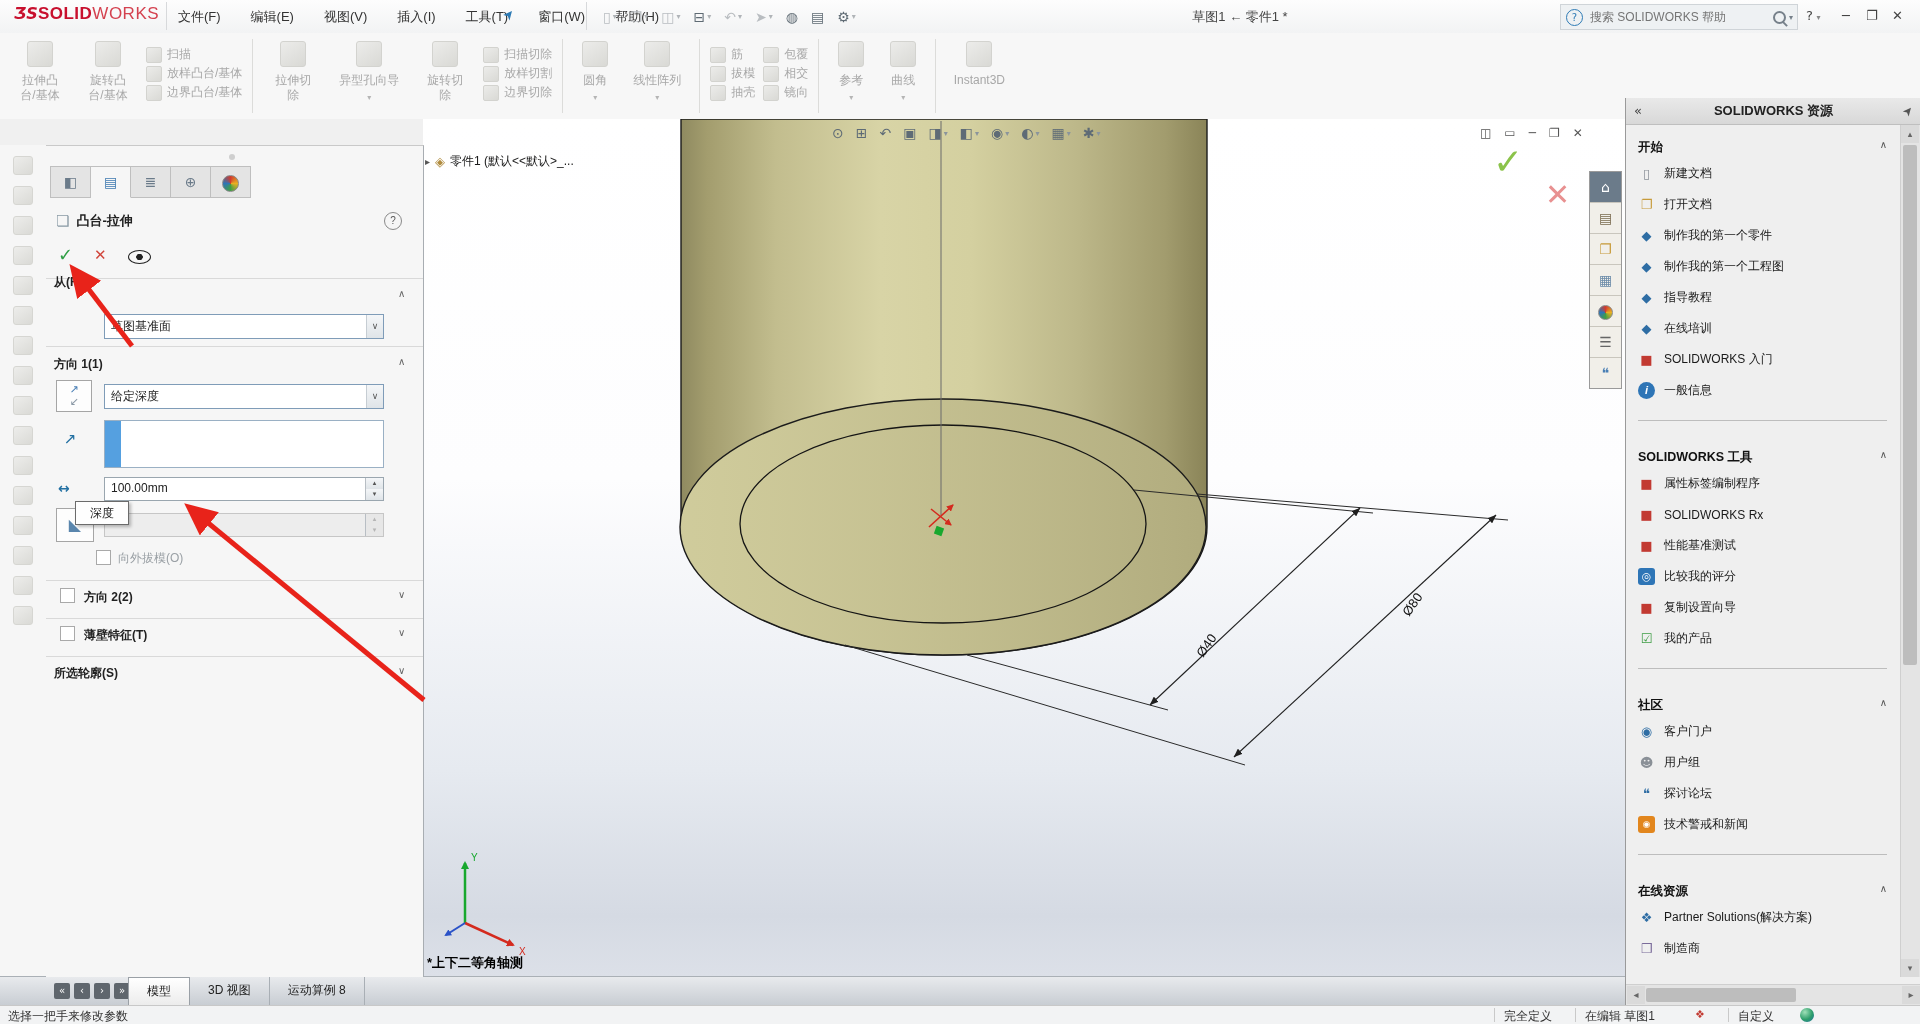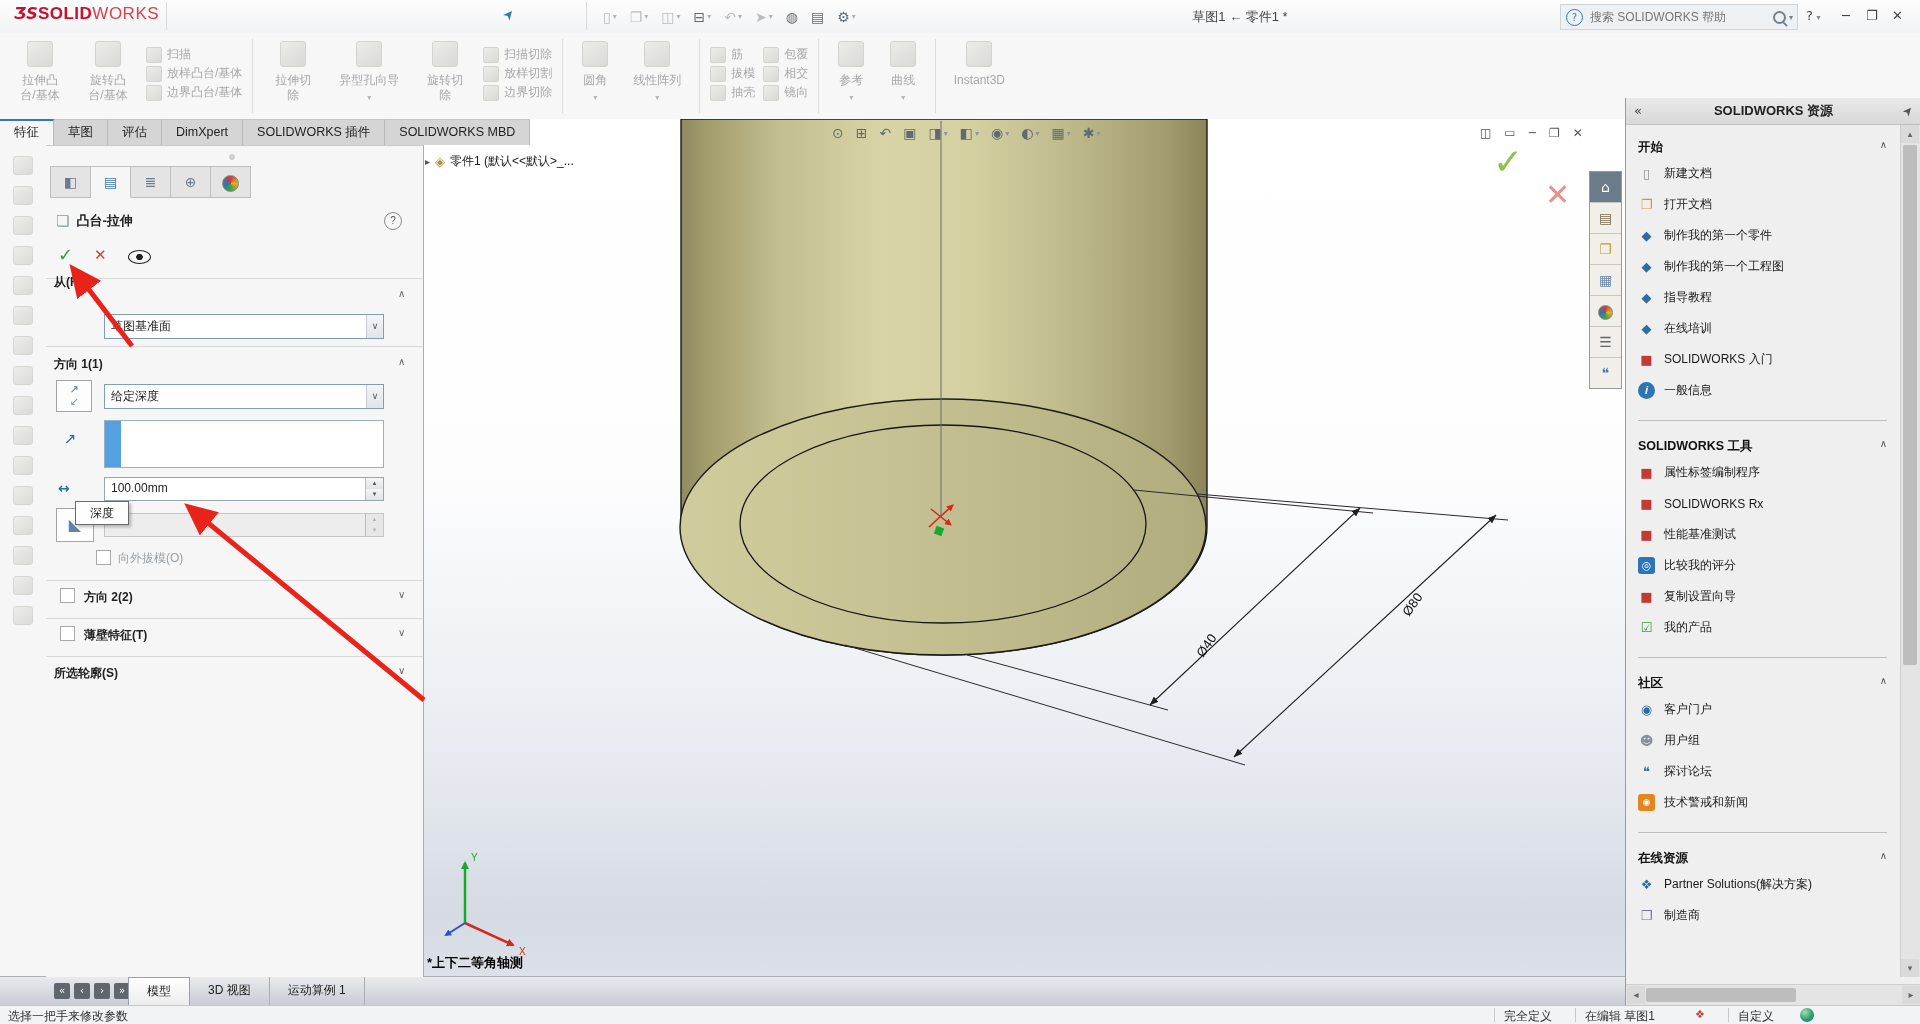--- a/index.html
+++ b/index.html
@@ -110,21 +110,21 @@
   #headsup .c{font-size:8px;color:#8a949c;}
   #wincontrols{position:absolute;left:1480px;top:121px;height:24px;display:flex;align-items:center;gap:13px;z-index:40;color:#555;font-size:12px;}
 
   
   #taskpane{position:absolute;left:1625px;top:98px;width:295px;height:907px;background:#efefef;border-left:1px solid #9a9a9a;z-index:20;}
   #tp-header{height:26px;background:linear-gradient(#e9e9e9,#d8d8d8);border-bottom:1px solid #bfbfbf;position:relative;}
   #tp-header .ttl{text-align:center;line-height:26px;font-weight:bold;font-size:13px;color:#222;}
   #tp-header .col{position:absolute;left:8px;top:0;line-height:26px;font-size:13px;color:#444;}
   #tp-header .pin{position:absolute;right:8px;top:6px;color:#555;font-size:12px;transform:rotate(-50deg);}
   #tp-body{position:absolute;left:0;top:27px;width:273px;bottom:28px;overflow:hidden;}
-  .tp-sec-h{display:flex;justify-content:space-between;margin:14px 12px 2px 12px;padding-top:17px;border-top:1px solid #bdbdbd;
+  .tp-sec-h{display:flex;justify-content:space-between;margin:14px 12px 2px 12px;padding-top:28px;border-top:1px solid #bdbdbd;
             font-weight:bold;font-size:12.5px;color:#111;}
   .tp-sec-h.first{border-top:none;padding-top:0;}
   .tp-sec-h .ch{font-size:10px;color:#555;font-weight:normal;}
   .tp-item{display:flex;align-items:center;gap:9px;padding:7px 0 7px 12px;font-size:12px;color:#1a1a1a;}
   .tpi{width:17px;height:17px;text-align:center;line-height:17px;font-size:13px;flex:0 0 17px;}
   .tpi.gray{color:#8a9097;} .tpi.amber{color:#c79b3b;} .tpi.blue{color:#2e6da4;}
   .tpi.red{color:#c23a32;} .tpi.green{color:#3f9e46;} .tpi.purple{color:#7a6b9a;}
   .tpi.info{background:#2e75b6;color:#fff;border-radius:50%;font-style:italic;font-weight:bold;font-size:11px;}
   .tpi.bluebox{background:#2e75b6;color:#fff;border-radius:3px;font-size:11px;}
   .tpi.rss{background:#e2861d;color:#fff;border-radius:3px;font-size:9px;}
@@ -160,20 +160,29 @@
 </head>
 <body>
 
 <div id="app">
 
   <div id="titlebar">
     <div class="logo">
       <span class="mark glyph">ƷS</span><span class="solid">SOLID</span><span class="works">WORKS</span>
     </div>
     <div class="tb-div" style="left:166px;"></div>
+    <div id="menus">
+      <span class="menu-item">文件(F)</span>
+      <span class="menu-item">编辑(E)</span>
+      <span class="menu-item">视图(V)</span>
+      <span class="menu-item">插入(I)</span>
+      <span class="menu-item">工具(T)</span>
+      <span class="menu-item">窗口(W)</span>
+      <span class="menu-item">帮助(H)</span>
+    </div>
     <span id="pin" class="glyph">➤</span>
     <div class="tb-div" style="left:586px;"></div>
     <div id="quickbar">
       <span class="qb">
           <i class="g glyph">▯</i>
           <i class="c glyph">▾</i>
         </span>
       <span class="qb">
           <i class="g glyph">❐</i>
           <i class="c glyph">▾</i>
@@ -336,30 +345,20 @@
     </div>
     <div class="rsep"></div>
     <div class="rgroup">
       <div class="rbig" style="width:66px;">
         <span class="ric"></span>
         <span class="lbl">Instant3D</span>
       </div>
     </div>
   </div>
 
-  <div id="cmtabs">
-    <div class="tabstrip">
-      <span class="cmtab active">特征</span>
-      <span class="cmtab">草图</span>
-      <span class="cmtab">评估</span>
-      <span class="cmtab">DimXpert</span>
-      <span class="cmtab">SOLIDWORKS 插件</span>
-      <span class="cmtab">SOLIDWORKS MBD</span>
-    </div>
-  </div>
 
   <div id="viewport">
     <svg width="1202" height="857" viewBox="0 0 1202 857">
       <defs>
         <linearGradient id="tanGrad" x1="0" y1="0" x2="1" y2="0">
           <stop offset="0" stop-color="#8f8a60"></stop>
             <stop offset="0.05" stop-color="#a39d6e"></stop>
           <stop offset="0.18" stop-color="#c2bd8e"></stop>
             <stop offset="0.38" stop-color="#d8d4a6"></stop>
           <stop offset="0.55" stop-color="#d4d0a0"></stop>
@@ -717,21 +716,21 @@
   <div id="bottombar">
     <div id="navbtns">
       <span class="glyph">«</span>
       <span class="glyph">‹</span>
       <span class="glyph">›</span>
       <span class="glyph">»</span>
     </div>
     <div id="viewtabs">
       <span class="btab active">模型</span>
       <span class="btab">3D 视图</span>
-      <span class="btab">运动算例 1</span>
+      <span class="btab">运动算例 8</span>
     </div>
   </div>
 
   <div id="statusbar">
     <span class="msg">选择一把手来修改参数</span>
     <span class="vdiv" style="left:1494px;"></span>
     <span class="s1">完全定义</span>
     <span class="vdiv" style="left:1575px;"></span>
     <span class="s2">在编辑 草图1</span>
     <span class="sic glyph">❖</span>

